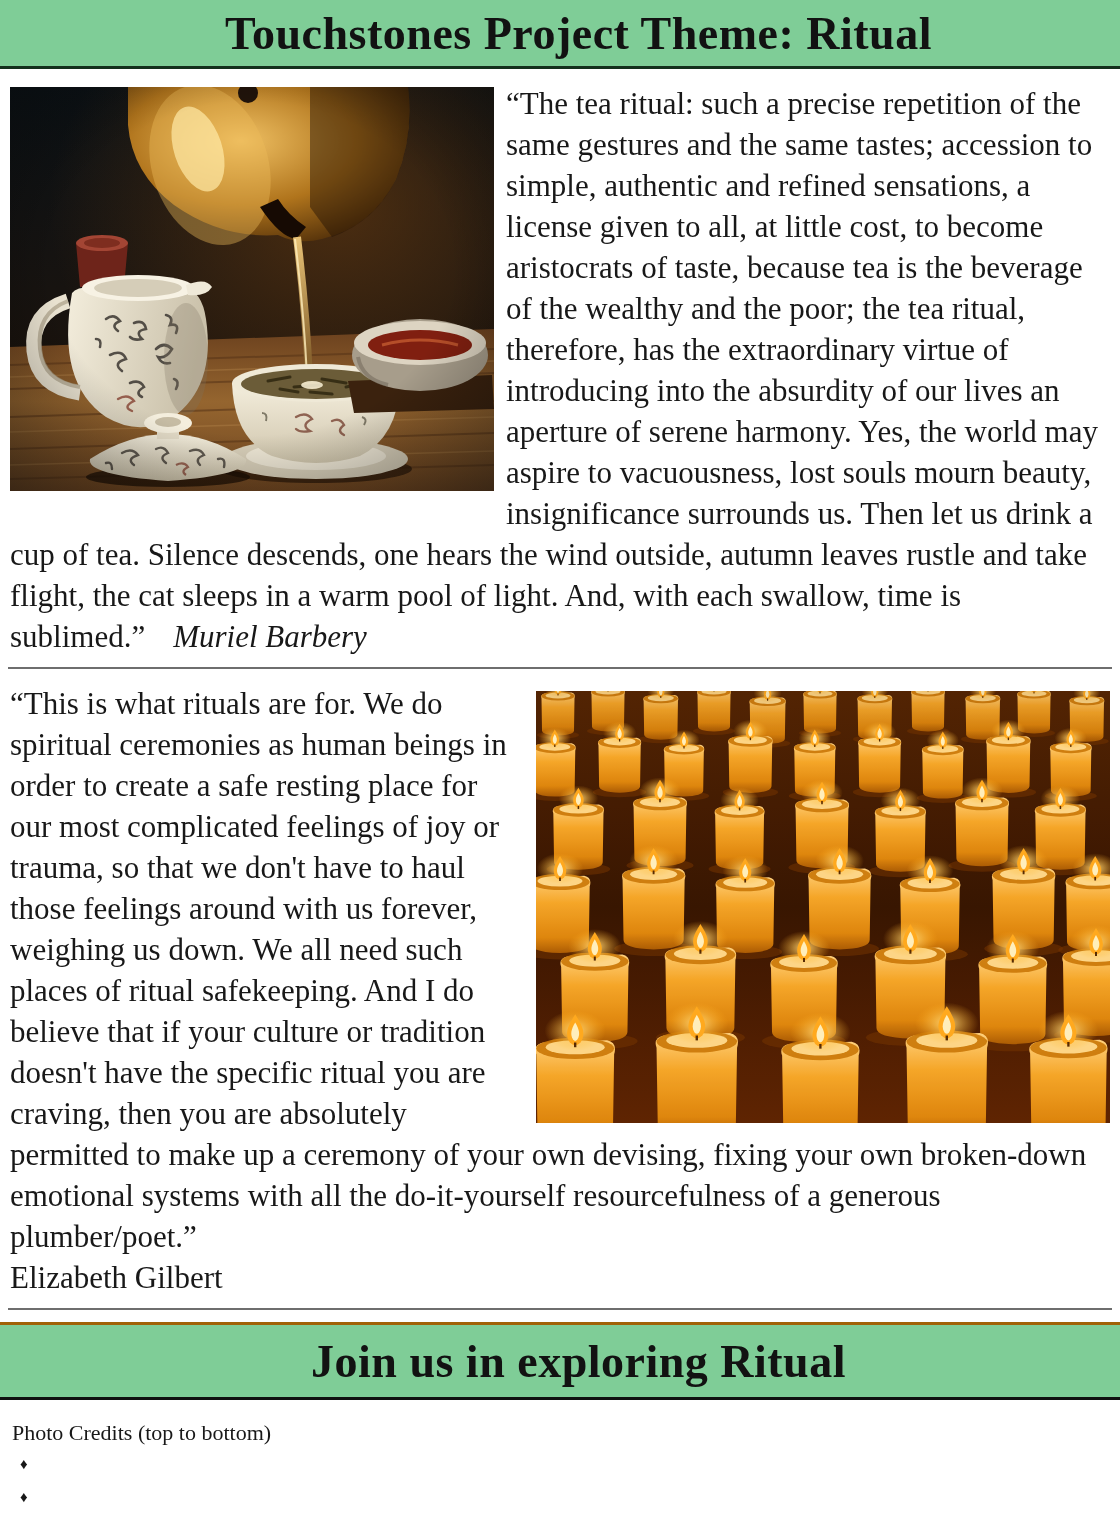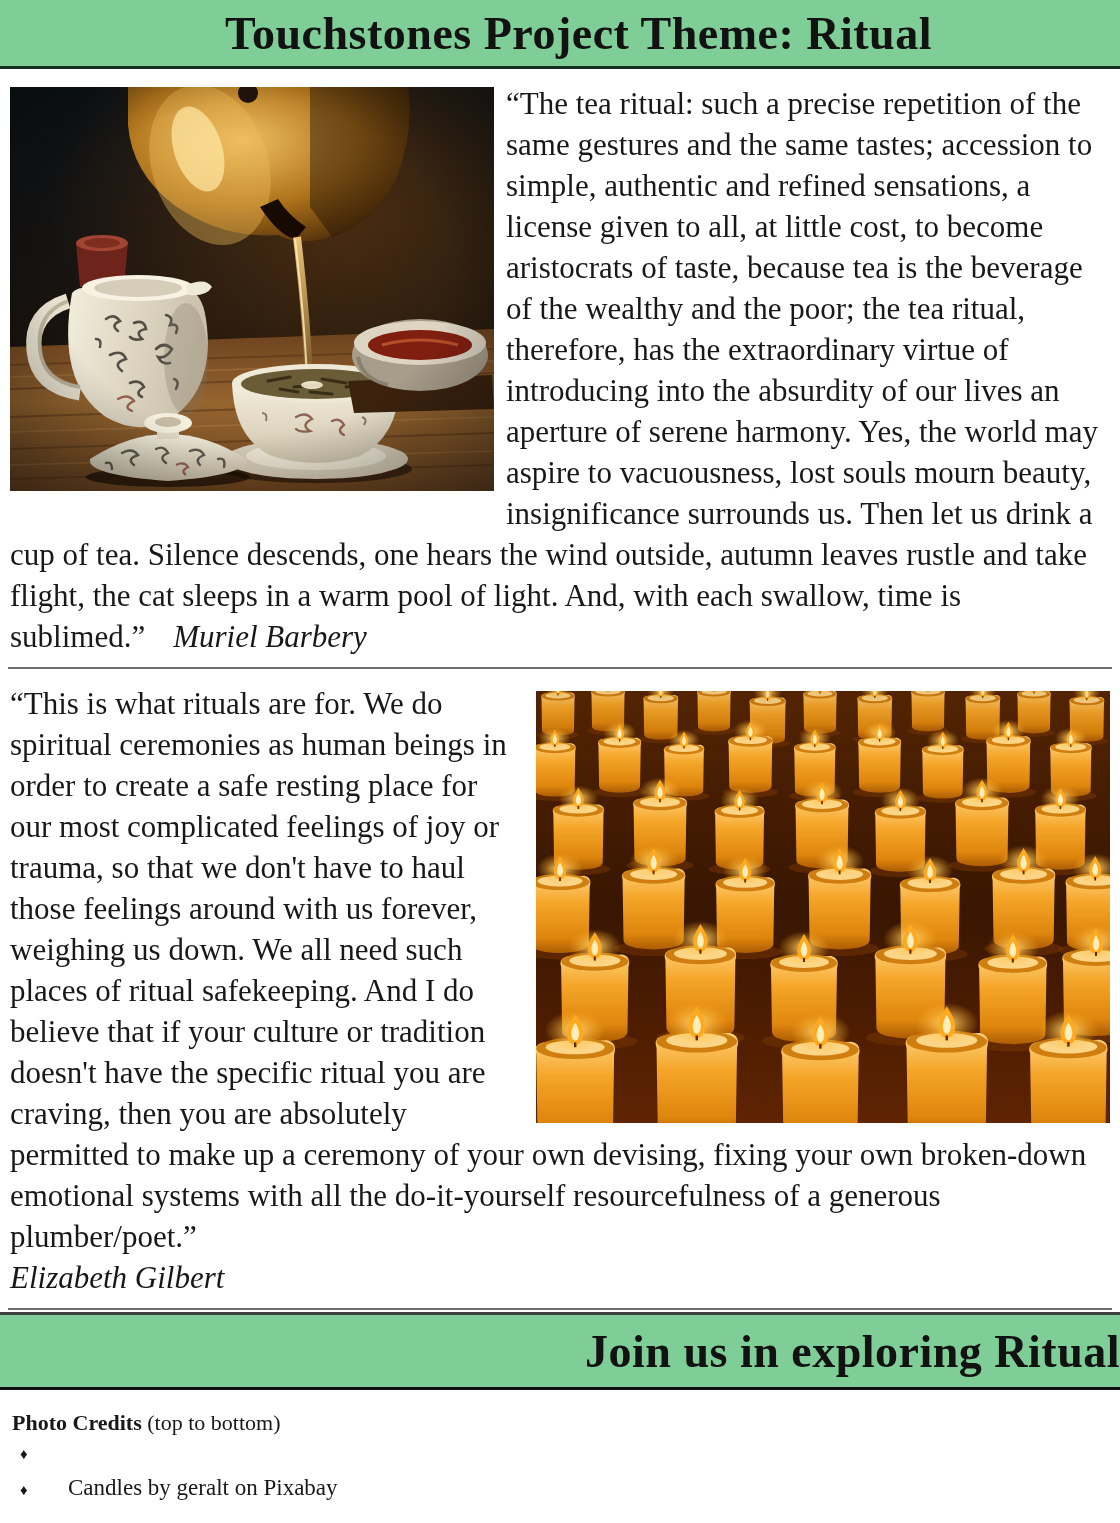--- a/index.html
+++ b/index.html
@@ -6,41 +6,41 @@
   body{
     width:1120px;height:1523px;position:relative;overflow:hidden;
     font-family:"Liberation Serif", serif;color:#181818;
   }
   
   .banner{
     background:#7FCD97;
     display:flex;align-items:center;justify-content:center;padding-left:37px;
   }
   .banner-top{height:66px;border-bottom:3px solid #13301c;}
-  .banner-bottom{height:72px;border-top:3px solid #404040;border-bottom:3px solid #101010;margin-top:2px;justify-content:flex-end;}
+  .banner-bottom{height:72px;border-top:3px solid #a16207;border-bottom:3px solid #101010;margin-top:12px;}
   .banner h1{
     margin:0;font-size:46px;font-weight:bold;color:#121212;letter-spacing:.5px;
   }
   
   .section{
     margin:0 8px;padding:14px 2px 10px 2px;
     border-bottom:2px solid #6e6e6e;
     font-size:31px;line-height:41px;
   }
   .section p{margin:0;}
   .fig{border:0;display:block;}
   .fig-tea{float:left;width:484px;height:404px;margin:4px 12px 6px 0;}
   .fig-candles{float:right;width:574px;height:432px;margin:8px 0 10px 12px;}
   .quote-attr-inline{font-style:italic;margin-left:28px;}
-  .quote-attr-block{font-style:italic;display:block;}
+  .quote-attr-block{display:block;}
   .clear{clear:both;}
   
   .credits{margin:18px 12px 0 12px;}
   .credits-head{font-size:22px;line-height:30px;}
-  .credits-head .lbl{font-weight:bold;}
+  .credits-head .lbl{font-weight:normal;}
   .credit-row{display:flex;align-items:baseline;font-size:23px;line-height:33px;}
   .credit-row .bullet{width:28px;margin-left:8px;font-size:15px;flex:0 0 auto;}
   .credit-row .txt{margin-left:20px;}
   svg{display:block;}
 </style>
 </head>
 <body>
 
 <div class="banner banner-top">
   <h1>Touchstones Project Theme: Ritual</h1>
@@ -308,15 +308,14 @@
 <div class="credits">
   <div class="credits-head">
     <span class="lbl">Photo Credits</span>
     <span class="note">(top to bottom)</span>
   </div>
   <div class="credit-row">
     <span class="bullet">♦</span>
   </div>
   <div class="credit-row">
     <span class="bullet">♦</span>
-    <span class="txt">Candles by geralt on Pixabay</span>
   </div>
 </div>
 
 </body></html>

